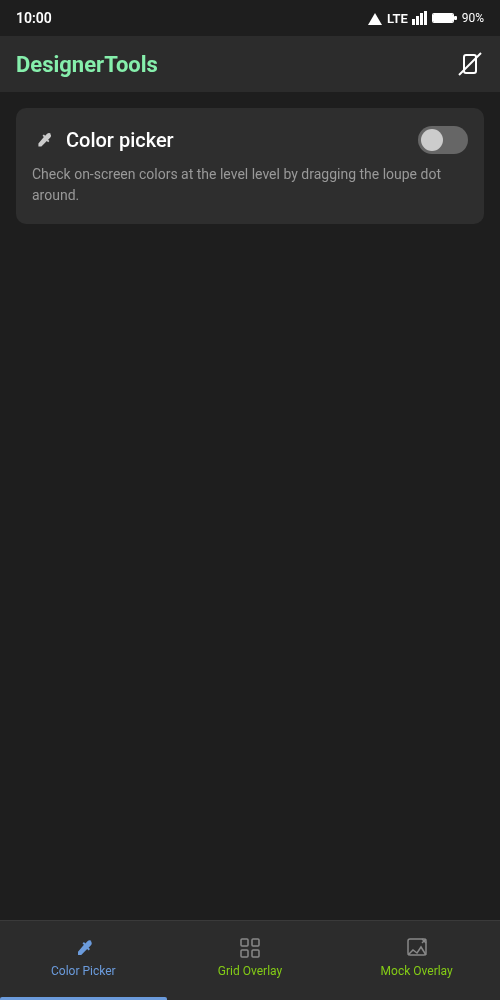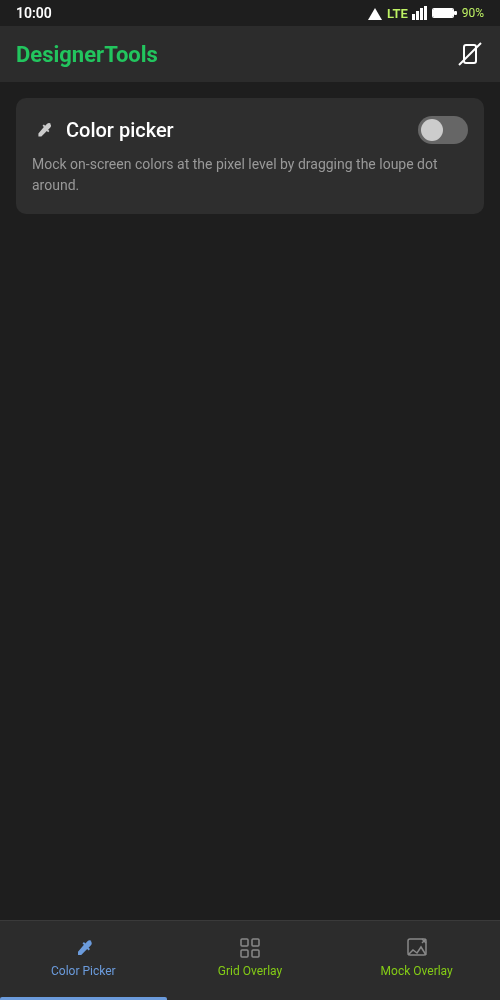--- a/index.html
+++ b/index.html
@@ -15,48 +15,48 @@
       overflow: hidden;
     }
 
     
     .status-bar {
       display: flex;
       justify-content: space-between;
       align-items: center;
       padding: 10px 16px;
       background-color: #1e1e1e;
-      height: 26px;
+      height: 36px;
     }
     .status-time {
       font-size: 14px;
       font-weight: 600;
       color: #ffffff;
     }
     .status-icons {
       display: flex;
       align-items: center;
       gap: 4px;
-      color: #bef264;
+      color: #ffffff;
       font-size: 13px;
     }
 
     
     .app-bar {
       display: flex;
       align-items: center;
       justify-content: space-between;
       padding: 0 16px;
       height: 56px;
       background-color: #2c2c2c;
     }
     .app-title {
       font-size: 22px;
       font-weight: bold;
-      color: #22c55e;
+      color: #86efac;
     }
     .app-bar-icon {
       width: 28px;
       height: 28px;
       display: flex;
       align-items: center;
       justify-content: center;
       cursor: pointer;
       color: #ffffff;
       font-size: 20px;
@@ -210,21 +210,21 @@
         <svg width="22" height="22" viewBox="0 0 24 24" fill="#cccccc" xmlns="http://www.w3.org/2000/svg">
           <path d="M20.7 5.3a3 3 0 0 0-4.24 0l-2.12 2.12-1.41-1.41-1.42 1.41 1.41 1.41L7 15.76V19h3.24l5.94-5.94 1.41 1.41 1.42-1.41-1.41-1.41 2.12-2.12a3 3 0 0 0 0-4.23z"></path>
         </svg>
         <span class="card-title">Color picker</span>
       </div>
 
       <div class="toggle-track">
         <div class="toggle-thumb"></div>
       </div>
     </div>
-    <p class="card-description">Mock on-screen colors at the pixel level by dragging the loupe dot around.</p>
+    <p class="card-description">Check on-screen colors at the level level by dragging the loupe dot around.</p>
   </div>
 </div>
 
 <div class="bottom-nav">
   <div class="nav-indicator"></div>
 
   <div class="nav-item active">
     <svg class="nav-icon" width="24" height="24" viewBox="0 0 24 24" fill="#6b9bdc" xmlns="http://www.w3.org/2000/svg">
       <path d="M20.7 5.3a3 3 0 0 0-4.24 0l-2.12 2.12-1.41-1.41-1.42 1.41 1.41 1.41L7 15.76V19h3.24l5.94-5.94 1.41 1.41 1.42-1.41-1.41-1.41 2.12-2.12a3 3 0 0 0 0-4.23z"></path>
     </svg>

